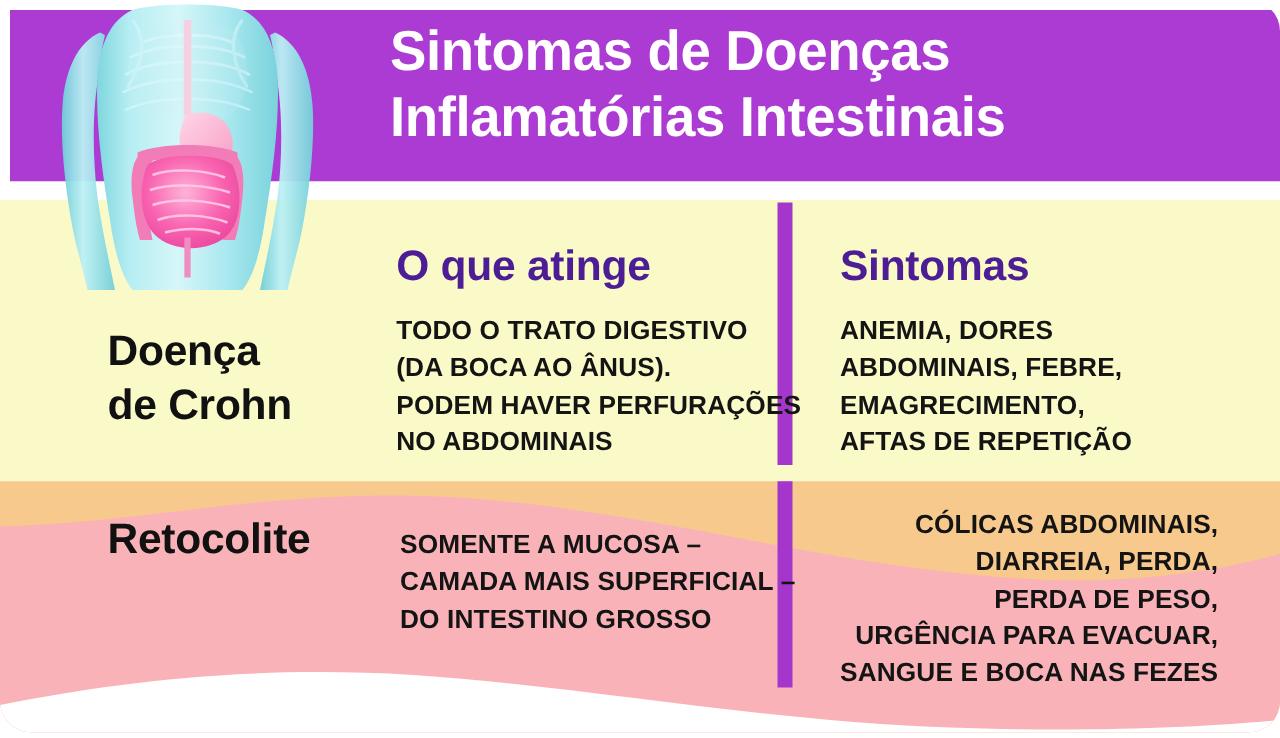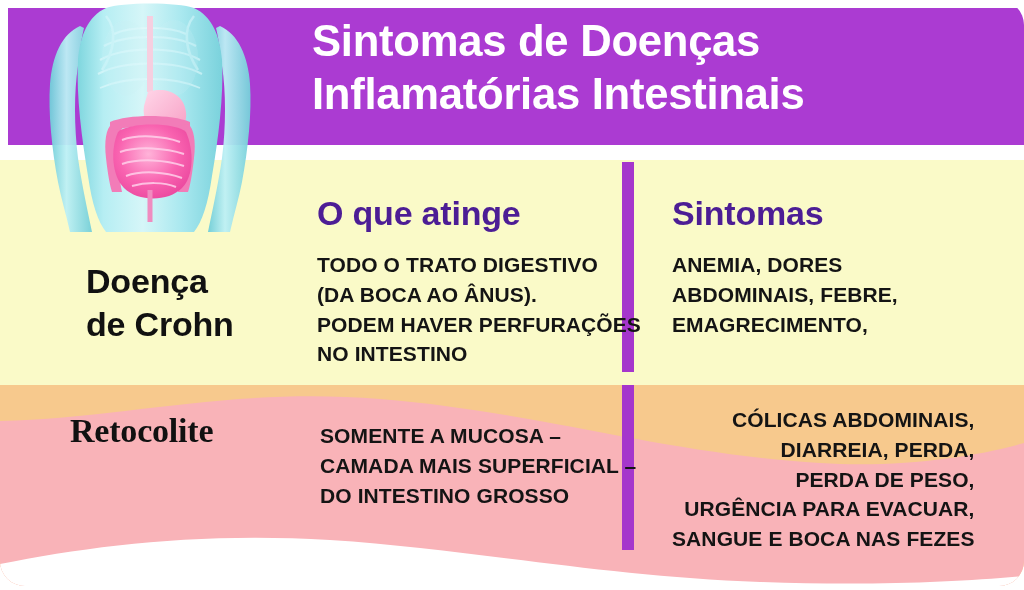--- a/index.html
+++ b/index.html
@@ -99,21 +99,21 @@
     position: absolute;
     color: #111111;
     font-family: "Liberation Sans Narrow", "Liberation Sans", sans-serif;
     font-weight: bold;
     font-size: 34px;
     line-height: 1.25;
     letter-spacing: -0.2px;
   }
   .disease-name .tline { display: block; white-space: nowrap; }
   .name-crohn { left: 86px; top: 245px; margin-top: 15px; }
-  .name-retocolite { left: 70px; top: 410px; font-family: Liberation Serif, serif; }
+  .name-retocolite { left: 86px; top: 410px; }
 
   .body-list {
     position: absolute;
     color: #141414;
     font-family: "Liberation Sans Narrow", "Liberation Sans", sans-serif;
     font-weight: bold;
     font-size: 21px;
     line-height: 1.42;
     letter-spacing: 0.1px;
   }
@@ -231,26 +231,27 @@
   <div class="col-head head-sintomas">Sintomas</div>
 
   <div class="disease-name name-crohn">
     <span class="tline">Doença</span>
     <span class="tline">de Crohn</span>
   </div>
   <div class="body-list crohn-affects">
     <span class="tline">TODO O TRATO DIGESTIVO</span>
     <span class="tline">(DA BOCA AO ÂNUS).</span>
     <span class="tline">PODEM HAVER PERFURAÇÕES</span>
-    <span class="tline">NO INTESTINO</span>
+    <span class="tline">NO ABDOMINAIS</span>
   </div>
   <div class="body-list crohn-symptoms">
     <span class="tline">ANEMIA, DORES</span>
     <span class="tline">ABDOMINAIS, FEBRE,</span>
     <span class="tline">EMAGRECIMENTO,</span>
+    <span class="tline">AFTAS DE REPETIÇÃO</span>
   </div>
 
   <div class="disease-name name-retocolite">
     <span class="tline">Retocolite</span>
   </div>
   <div class="body-list ruc-affects">
     <span class="tline">SOMENTE A MUCOSA –</span>
     <span class="tline">CAMADA MAIS SUPERFICIAL –</span>
     <span class="tline">DO INTESTINO GROSSO</span>
   </div>

